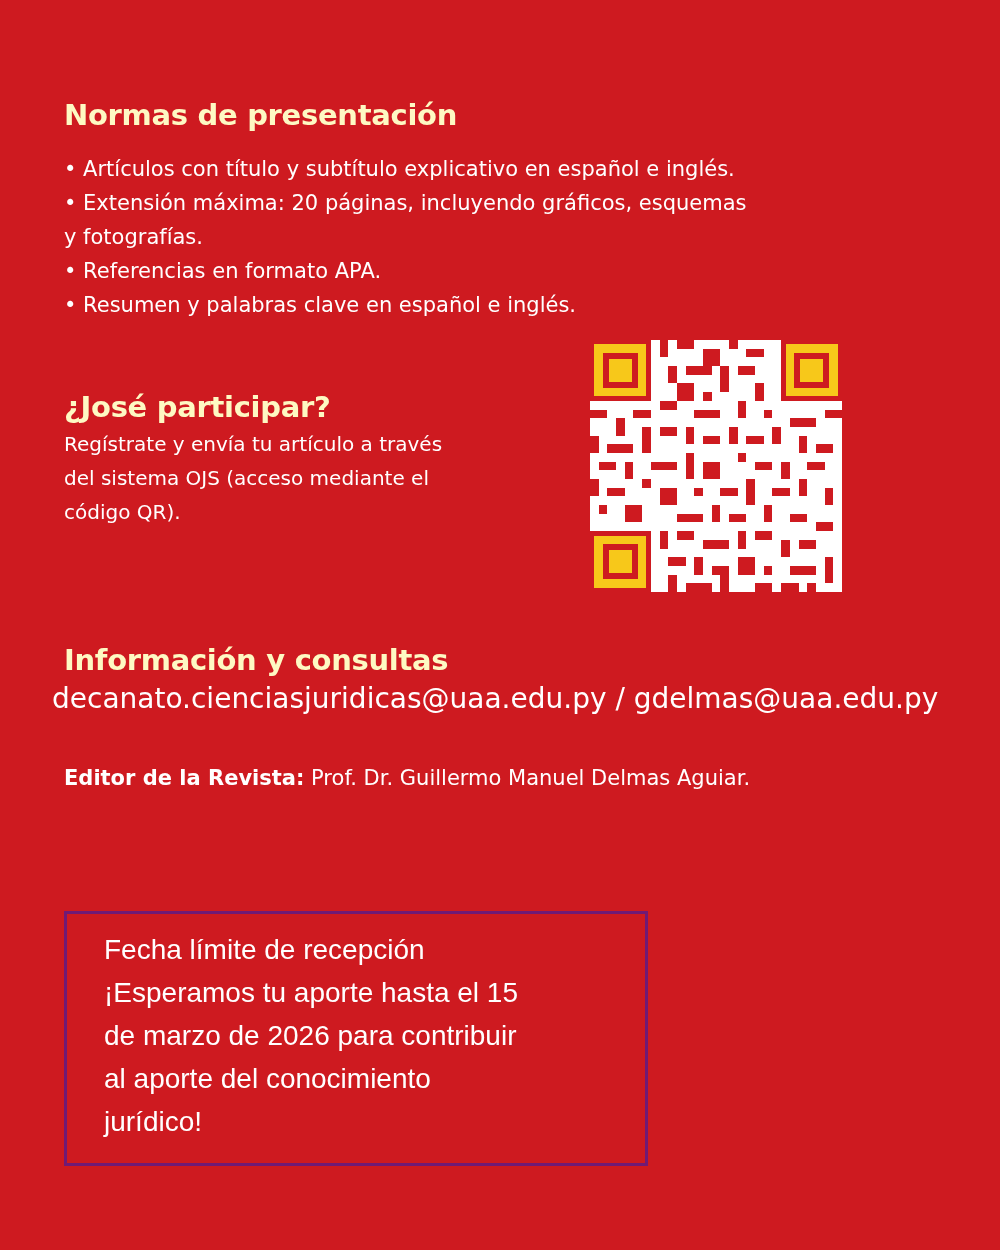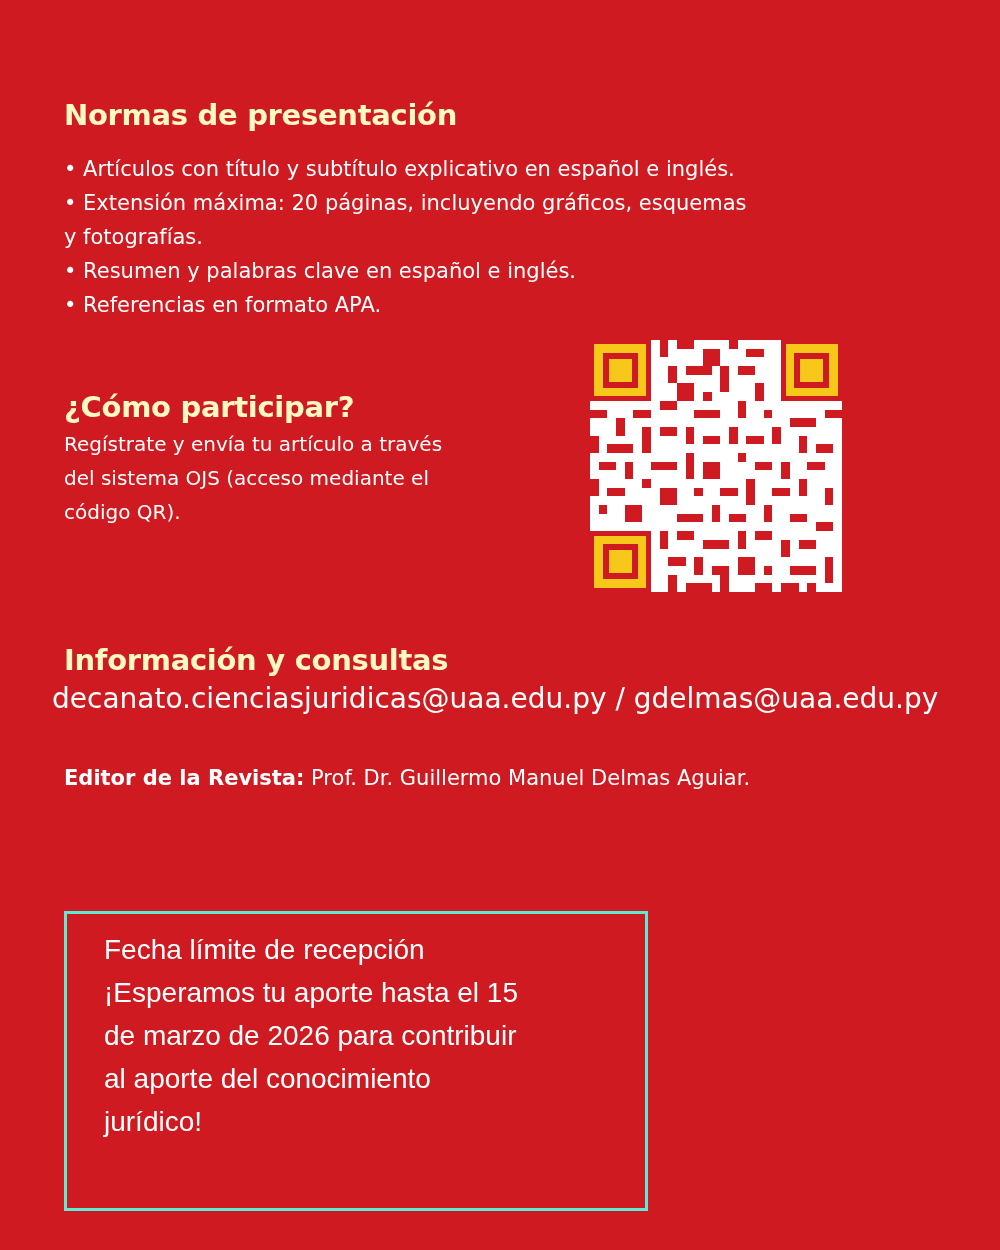--- a/index.html
+++ b/index.html
@@ -13,41 +13,41 @@
   }
   .t { position:absolute; font-size:21px; line-height:34px; font-family:"DejaVu Sans", "Liberation Sans", sans-serif; }
   .norms { left:64px; top:152px; width:760px; }
   .norms div { margin:0; }
   .participar { left:64px; top:427px; width:470px; font-size:20px; line-height:34px; }
   .email { left:52px; top:682px; font-size:28px; line-height:34px; }
   .people { left:64px; top:760px; font-size:21px; line-height:36px; }
   .people b { font-weight:bold; }
   .qr { position:absolute; left:590px; top:340px; width:252px; height:252px; background:#fff; }
   .deadline {
-    position:absolute; left:64px; top:911px; width:584px; height:300px;
-    border:3px solid #5eead4; box-sizing:border-box;text-decoration:underline;
+    position:absolute; left:64px; top:911px; width:584px; height:255px;
+    border:3px solid #701a75; box-sizing:border-box;text-decoration:underline;
   }
   .deadline-text {
     position:absolute; left:37px; top:14px; width:540px;
     font-size:28px; line-height:43px; font-family:"Liberation Sans", sans-serif;
   }
 </style>
 </head>
 <body>
 
 <div class="h" style="left:64px;top:98px;">Normas de presentación</div>
 <div class="t norms">
   <div>• Artículos con título y subtítulo explicativo en español e inglés.</div>
   <div>• Extensión máxima: 20 páginas, incluyendo gráficos, esquemas</div>
   <div>y fotografías.</div>
+  <div>• Referencias en formato APA.</div>
   <div>• Resumen y palabras clave en español e inglés.</div>
-  <div>• Referencias en formato APA.</div>
 </div>
 
-<div class="h" style="left:64px;top:390px;">¿Cómo participar?</div>
+<div class="h" style="left:64px;top:390px;">¿José participar?</div>
 <div class="t participar">
   <div>Regístrate y envía tu artículo a través</div>
   <div>del sistema OJS (acceso mediante el</div>
   <div>código QR).</div>
 </div>
 
 <div class="qr">
   <svg width="252" height="252" viewBox="0 0 29 29" shape-rendering="crispEdges">
     <rect width="29" height="29" fill="#fff"></rect>
     <g fill="#CE1A20">

